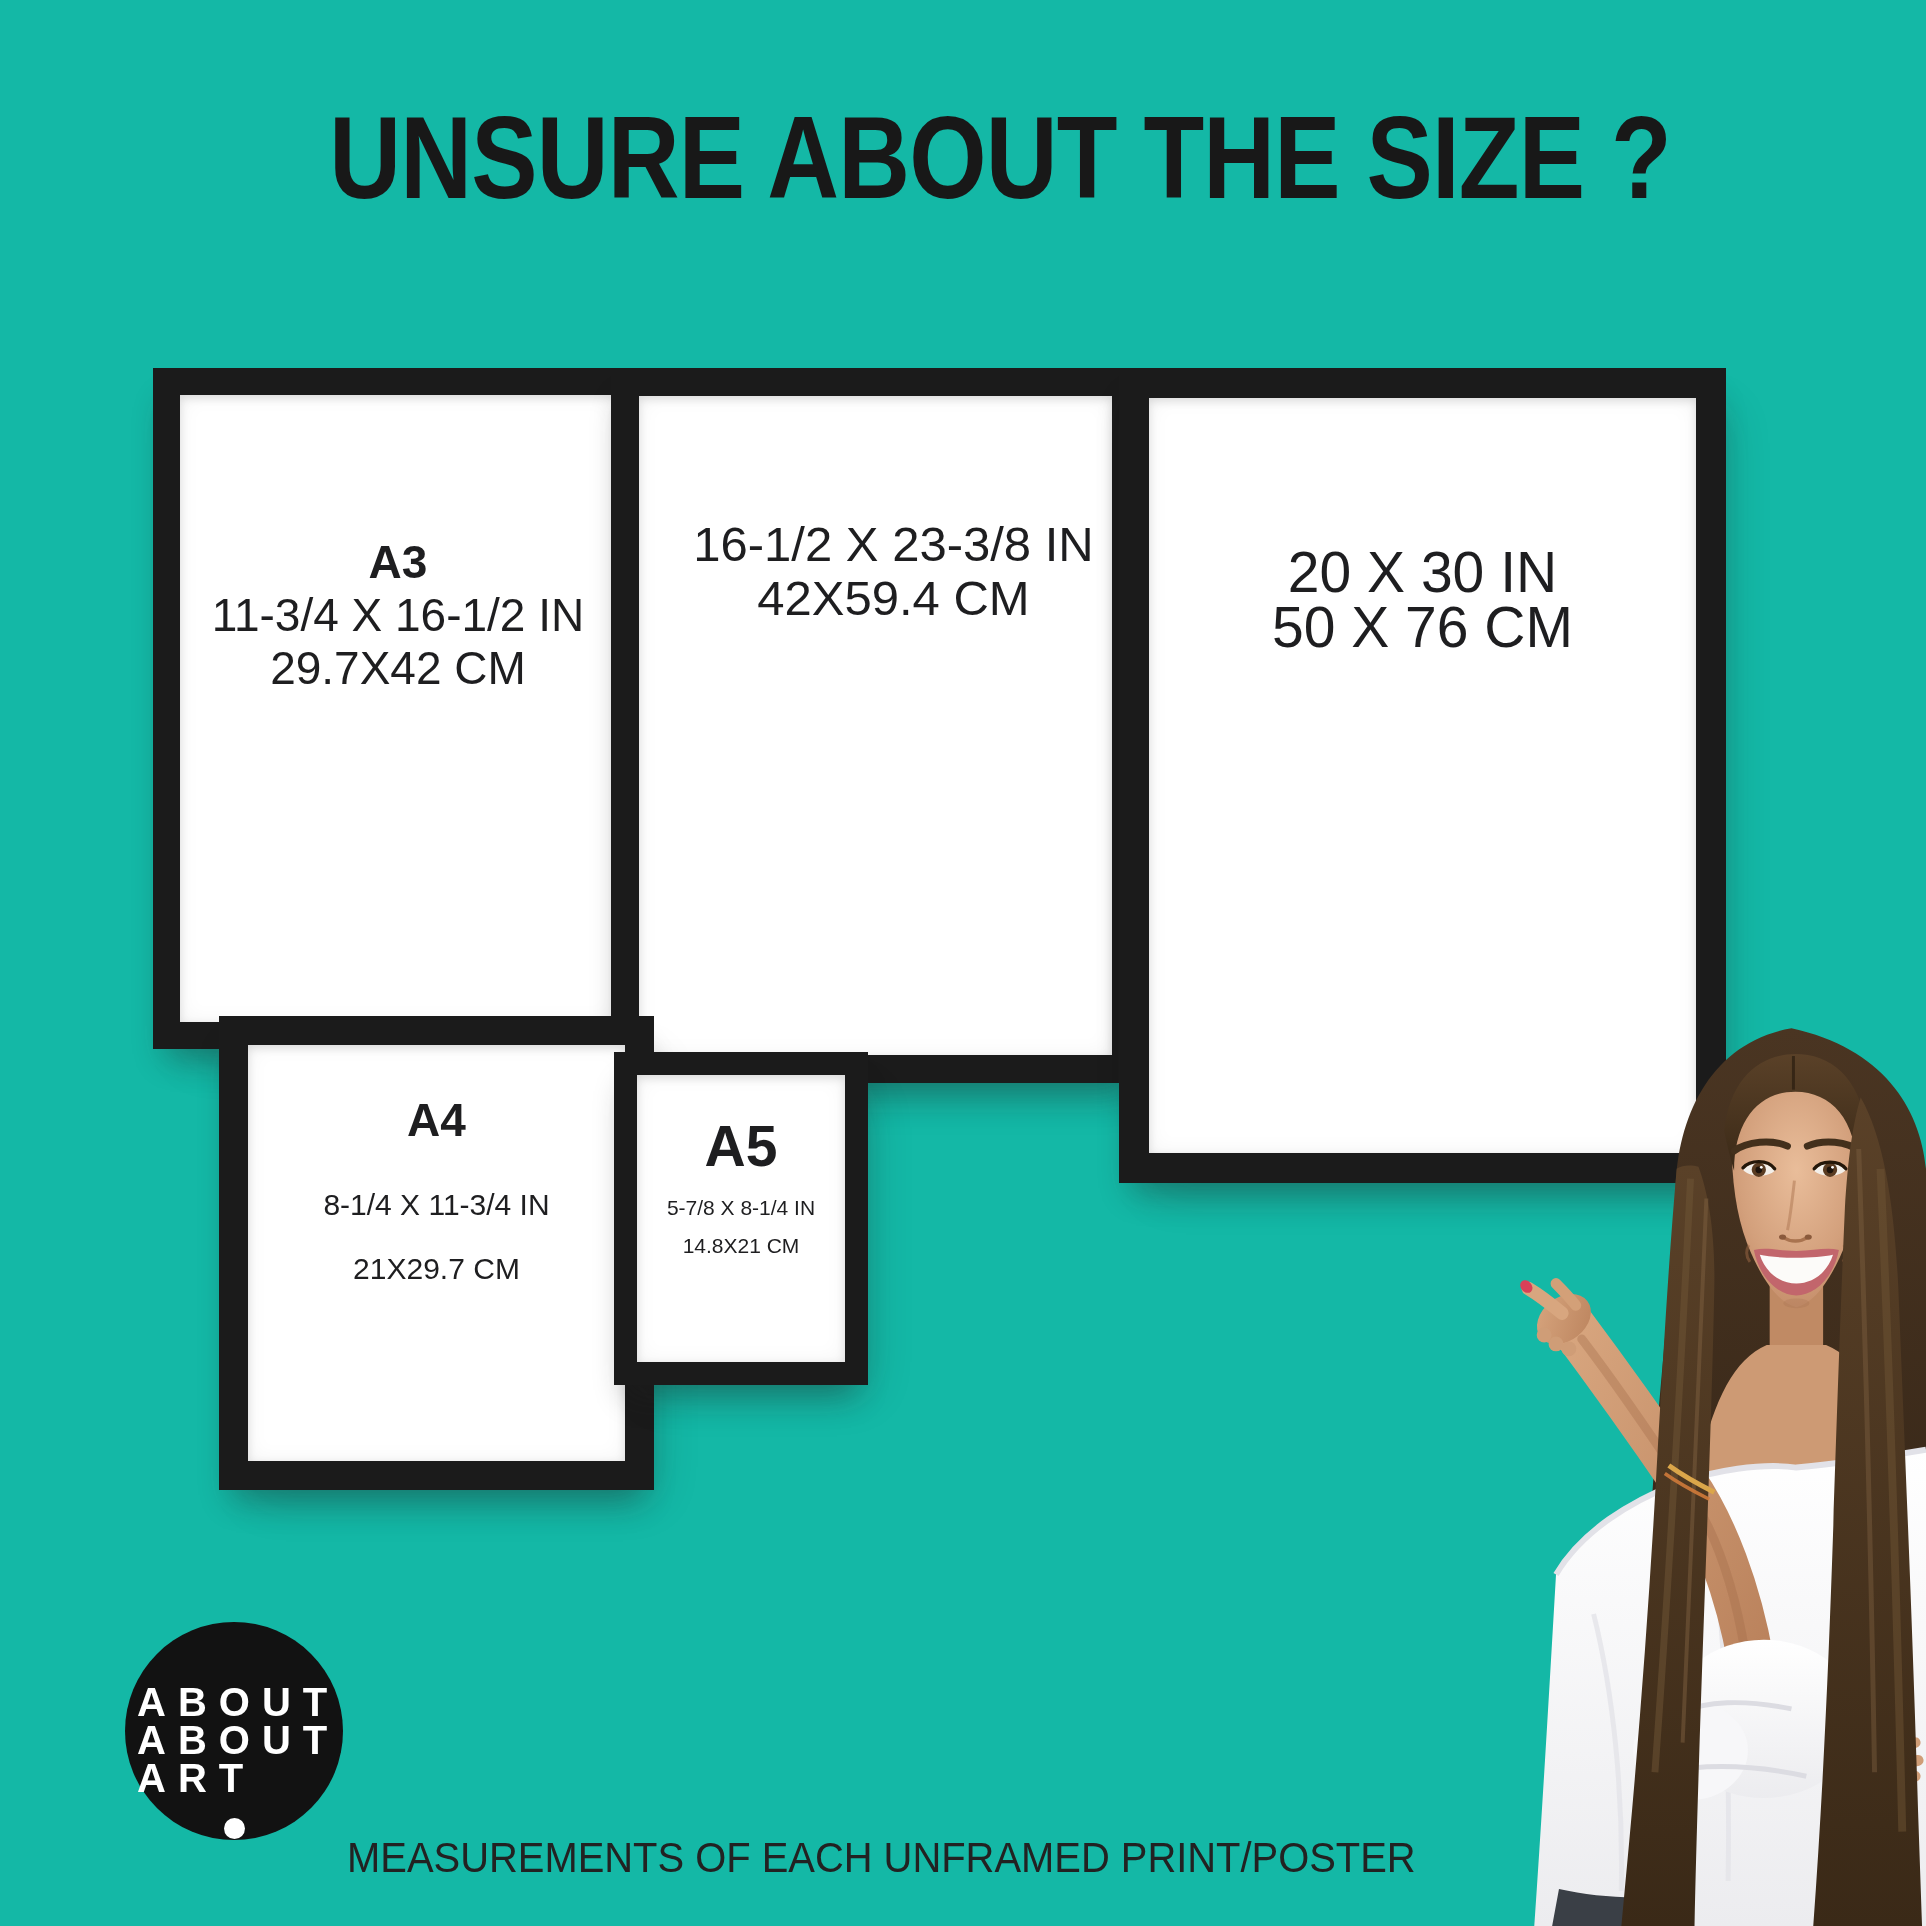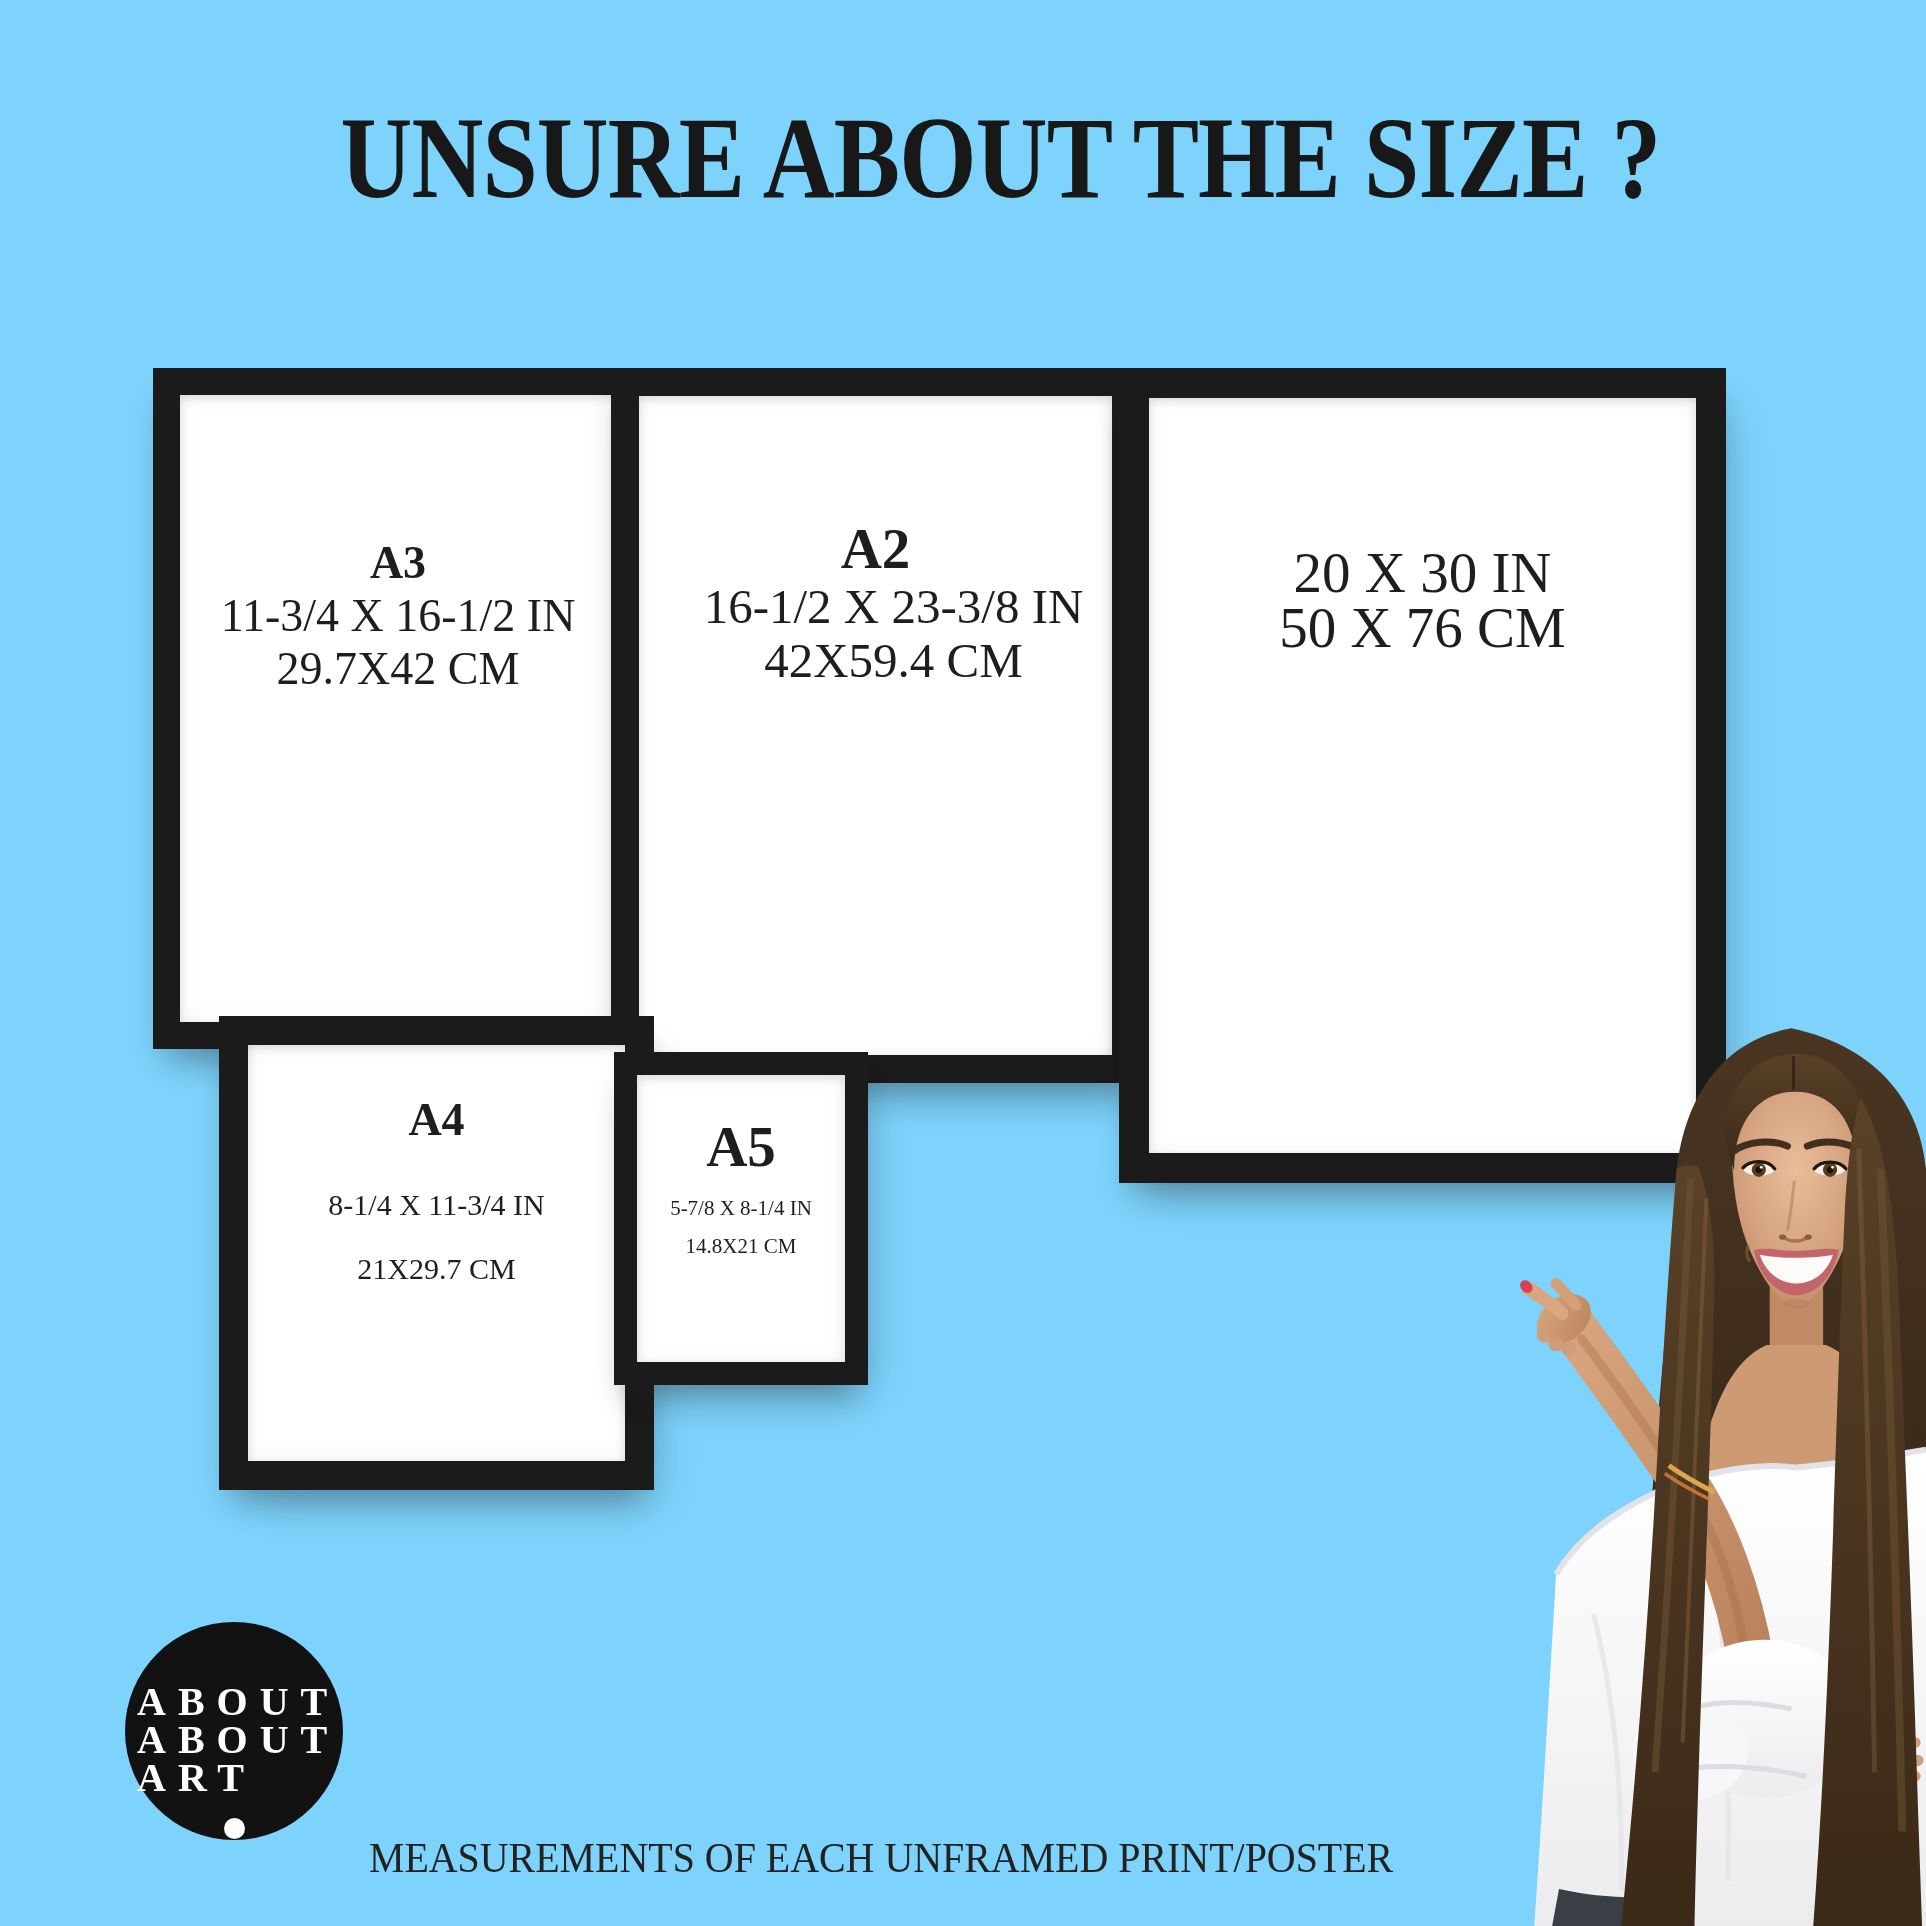--- a/index.html
+++ b/index.html
@@ -1,17 +1,17 @@
 <!DOCTYPE html>
 <html><head>
 <meta charset="utf-8">
 <style>
   html,body{margin:0;padding:0;background:#fff;}
-  .canvas{position:relative;width:1927px;height:1927px;background:#7dd3fc;overflow:hidden;
-          font-family:Liberation Serif, serif;color:#1e1e20;}
+  .canvas{position:relative;width:1927px;height:1927px;background:#14b8a6;overflow:hidden;
+          font-family:Liberation Sans, sans-serif;color:#1e1e20;}
   
   .title-wrap{position:absolute;left:40px;top:97px;width:1921px;text-align:center;white-space:nowrap;}
   .title{display:inline-block;font-size:117px;font-weight:700;letter-spacing:-1px;
          transform:scaleX(.85);transform-origin:center;color:#181818;line-height:1.05;}
   
   .frame{position:absolute;border-style:solid;border-color:#1b1b1b;background:#1b1b1b;
          box-shadow:0 22px 30px -12px rgba(30,30,30,.33),18px 26px 44px -20px rgba(30,30,30,.20);}
   .mat{position:absolute;inset:0;background:#fff;
        box-shadow:inset 0 3px 10px rgba(0,0,0,.12),inset 0 0 22px rgba(0,0,0,.05);
        text-align:center;}
@@ -63,21 +63,20 @@
   <div class="frame f-a3">
     <div class="mat">
       <div class="flabel">A3</div>
       <div class="fin">11-3/4 X 16-1/2 IN</div>
       <div class="fcm">29.7X42 CM</div>
     </div>
   </div>
 
   <div class="frame f-a2">
     <div class="mat">
-      <div class="flabel">A2</div>
       <div class="fin">16-1/2 X 23-3/8 IN</div>
       <div class="fcm">42X59.4 CM</div>
     </div>
   </div>
 
   <div class="frame f-2030">
     <div class="mat">
       <div class="fin">20 X 30 IN</div>
       <div class="fcm">50 X 76 CM</div>
     </div>

